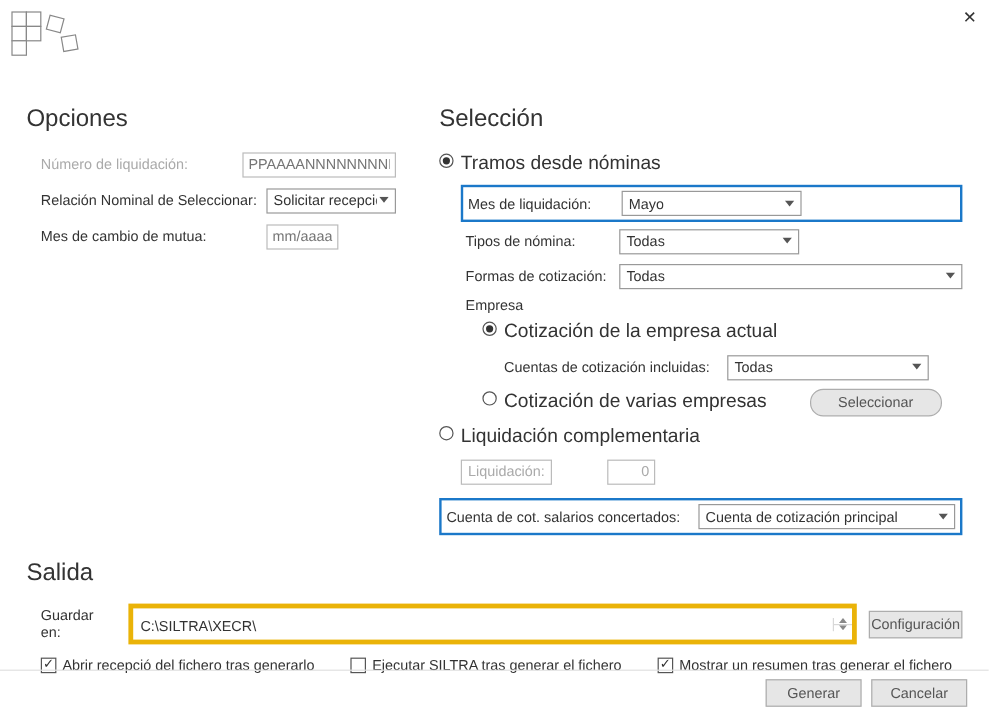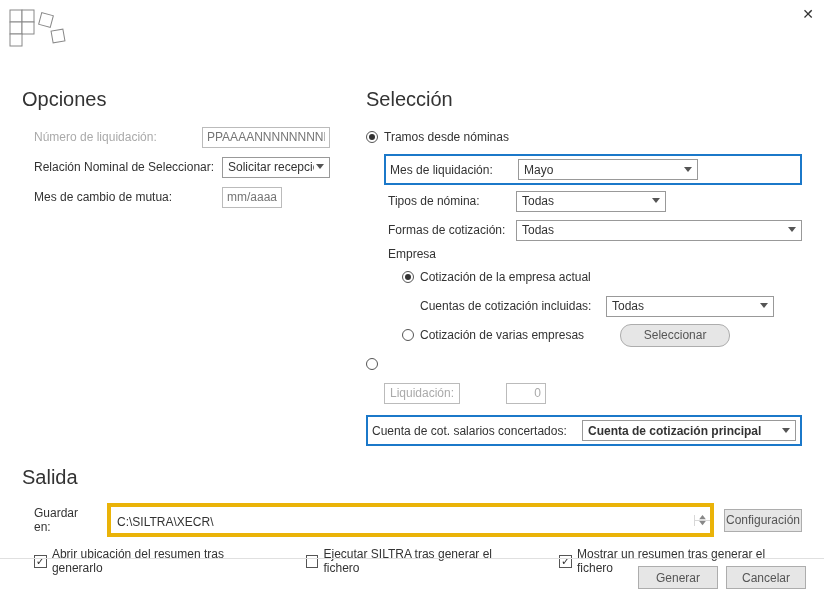--- a/index.html
+++ b/index.html
@@ -86,24 +86,24 @@
     position: relative;
   }
   .select .sval { white-space: nowrap; overflow: hidden; }
   .caret {
     width: 14px; height: 100%;
     display: flex; align-items: center; justify-content: center;
   }
   .caret svg { width: 8px; height: 6px; }
   .radio {
     display: flex;
-    align-items: center;
+    align-items: flex-start;
     gap: 6px;
     cursor: pointer;
-    font-size: 12px;
+    font-size: 16px;
   }
   .rdot {
     width: 12px; height: 12px; border: 1px solid #555; border-radius: 50%;
     display: flex; align-items: center; justify-content: center;
     background: #fff;
   }
   .rdot.on::after {
     content: ""; width: 6px; height: 6px; background: #333; border-radius: 50%;
   }
   .indent1 { padding-left: 18px; }
@@ -255,21 +255,21 @@
     <div class="rrow">
       <span class="radio">
         <span class="rdot on"></span>
         <span>Tramos desde nóminas</span>
       </span>
     </div>
 
     <div class="indent1">
       <div class="hl-blue">
         <span class="rlbl" style="width:128px;">Mes de liquidación:</span>
-        <div class="select" style="width:180px;">
+        <div class="select" style="width:150px;">
           <span class="sval">Mayo</span>
           <span class="caret">
               <svg viewBox="0 0 8 6">
                 <path d="M0 0 L8 0 L4 5 Z" fill="#555"></path>
               </svg>
             </span>
         </div>
       </div>
 
       <div class="rrow" style="margin-top:4px;">
@@ -322,31 +322,32 @@
             <span>Cotización de varias empresas</span>
           </span>
           <span class="btn" style="width:110px;border-radius:11px;">Seleccionar</span>
         </div>
       </div>
     </div>
 
     <div class="rrow" style="margin-top:4px;">
       <span class="radio">
         <span class="rdot"></span>
+        <span>Liquidación complementaria</span>
       </span>
     </div>
     <div class="rrow indent1" style="gap:8px;">
       <span class="txt disabled" style="width:76px;display:flex;align-items:center;justify-content:center;">Liquidación:</span>
       <span style="width:30px;"></span>
       <span class="txt num disabled" style="width:40px;display:flex;align-items:center;justify-content:flex-end;padding-right:4px;">0</span>
     </div>
 
     <div class="hl-blue" style="margin-top:10px;">
       <span class="rlbl" style="width:210px;">Cuenta de cot. salarios concertados:</span>
-      <div class="select" style="flex:1;min-width:190px;font-weight:bold;">
+      <div class="select" style="flex:1;min-width:190px;">
         <span class="sval">Cuenta de cotización principal</span>
         <span class="caret">
             <svg viewBox="0 0 8 6">
               <path d="M0 0 L8 0 L4 5 Z" fill="#555"></path>
             </svg>
           </span>
       </div>
     </div>
   </div>
 </div>
@@ -370,21 +371,21 @@
             </svg>
           </div>
       </div>
     </div>
     <span class="btn" style="width:78px;">Configuración</span>
   </div>
 
   <div class="chk-row" style="padding-left:12px;">
     <span class="chk">
       <span class="cbox on"></span>
-      <span>Abrir ubicación del resumen tras generarlo</span>
+      <span>Abrir recepció del fichero tras generarlo</span>
     </span>
     <span class="chk">
       <span class="cbox"></span>
       <span>Ejecutar SILTRA tras generar el fichero</span>
     </span>
     <span class="chk">
       <span class="cbox on"></span>
       <span>Mostrar un resumen tras generar el fichero</span>
     </span>
   </div>

